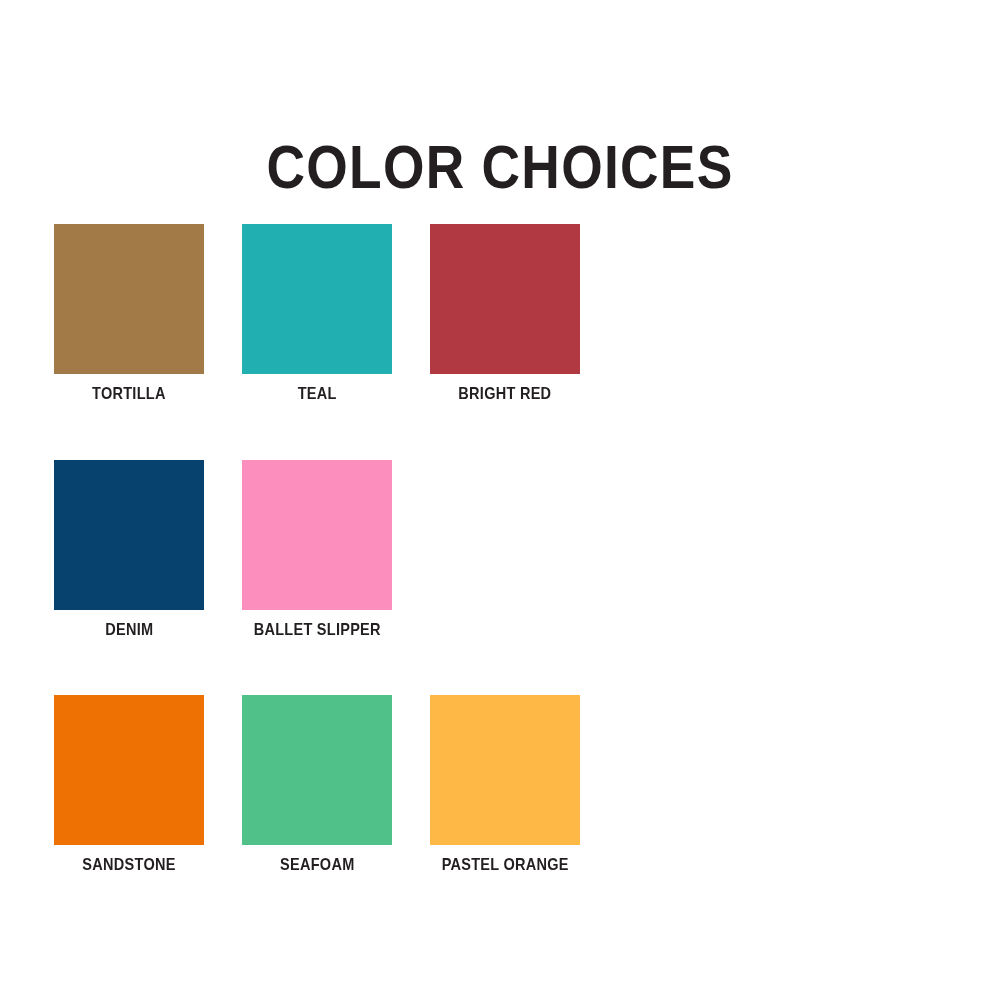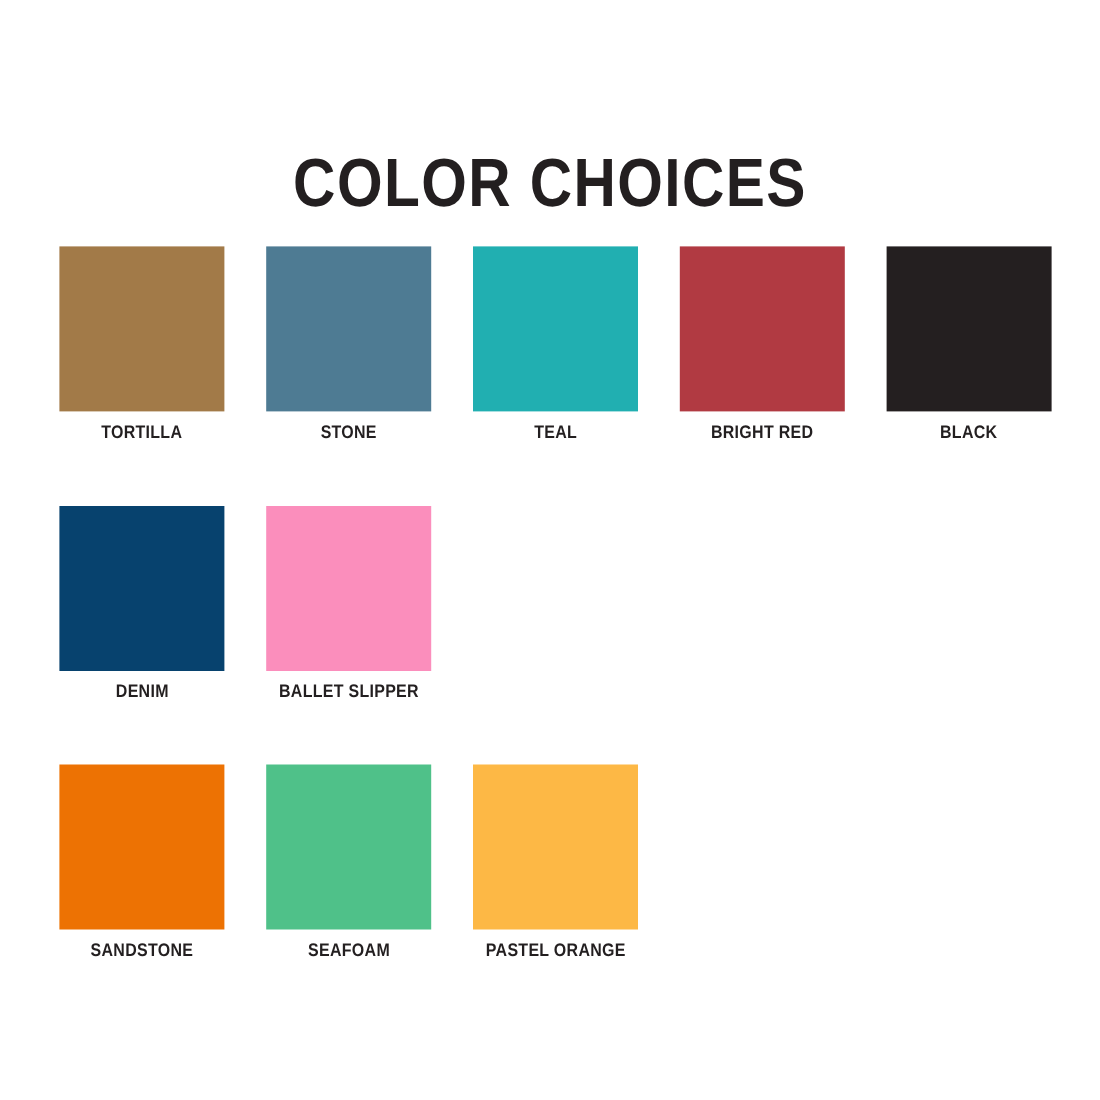--- a/index.html
+++ b/index.html
@@ -84,34 +84,26 @@
 
   <h1 id="chart-title">COLOR CHOICES</h1>
 
   <div id="swatch-grid">
       <div class="swatch-row">
         <div class="swatch-cell">
           <div class="swatch-chip" title="TORTILLA" style="background-color: rgb(162, 122, 72);"></div>
           <div class="swatch-label">TORTILLA</div>
         </div>
         <div class="swatch-cell">
-          <div class="swatch-chip" title="STONE" style="background-color: rgb(78, 123, 147);"></div>
-          <div class="swatch-label">STONE</div>
-        </div>
-        <div class="swatch-cell">
           <div class="swatch-chip" title="TEAL" style="background-color: rgb(33, 175, 177);"></div>
           <div class="swatch-label">TEAL</div>
         </div>
         <div class="swatch-cell">
           <div class="swatch-chip" title="BRIGHT RED" style="background-color: rgb(177, 58, 66);"></div>
           <div class="swatch-label">BRIGHT RED</div>
-        </div>
-        <div class="swatch-cell">
-          <div class="swatch-chip" title="BLACK" style="background-color: rgb(36, 31, 32);"></div>
-          <div class="swatch-label">BLACK</div>
         </div>
       </div>
       <div class="swatch-row">
         <div class="swatch-cell">
           <div class="swatch-chip" title="DENIM" style="background-color: rgb(7, 66, 110);"></div>
           <div class="swatch-label">DENIM</div>
         </div>
         <div class="swatch-cell">
           <div class="swatch-chip" title="BALLET SLIPPER" style="background-color: rgb(251, 142, 188);"></div>
           <div class="swatch-label">BALLET SLIPPER</div>

